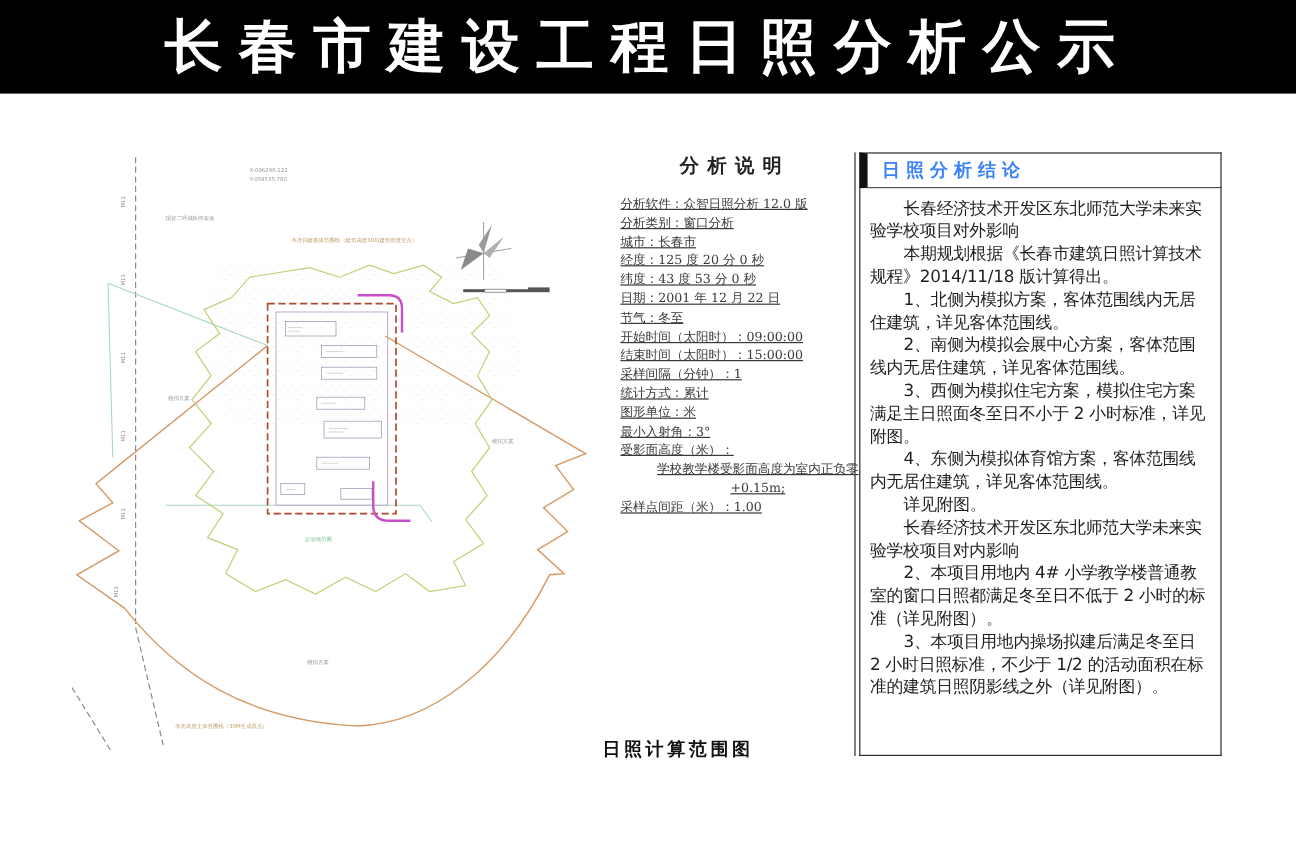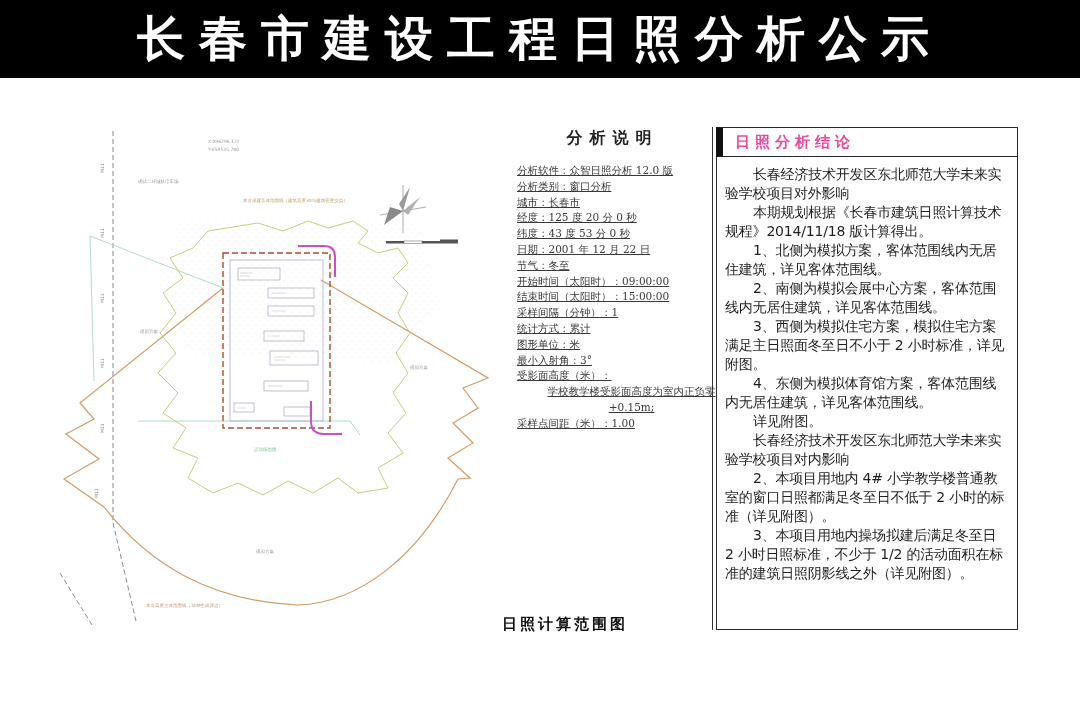--- a/index.html
+++ b/index.html
@@ -26,21 +26,21 @@
                letter-spacing:7px;color:#222;}
   .a-line{font-size:10.5px;line-height:15.8px;padding-left:12px;white-space:nowrap;text-decoration:underline;}
   .a-line.indent{padding-left:38px;white-space:normal;text-align:center;}
 
   
   .conclusion{position:absolute;left:712px;top:127px;width:306px;height:503px;
               border-left:1px solid #333;padding-left:3px;box-sizing:border-box;}
   .c-title-box{height:30px;border:1.5px solid #2a2a2a;border-left:7px solid #111;
                display:flex;align-items:center;box-sizing:border-box;background:#fff;}
   .c-title-box h2{margin:0;padding-left:12px;font-size:15px;font-weight:bold;
-                  letter-spacing:5px;color:#ec4899;}
+                  letter-spacing:5px;color:#3b82f6;}
   .c-body{border:1.5px solid #2a2a2a;border-top:none;height:473px;box-sizing:border-box;
           padding:8px 10px 0 8px;overflow:hidden;background:#fff;}
   .c-par{margin:0;text-indent:2em;font-size:14px;line-height:19px;color:#1f1f1f;
          letter-spacing:-0.2px;}
 
   
   .t{font-size:4.5px;fill:#999;}
   .t-tan{font-size:4.5px;fill:#c09a6a;}
   .t-green{font-size:4.5px;fill:#7bbf93;}
   .t-rot{font-size:4.5px;fill:#8a8a8a;}

